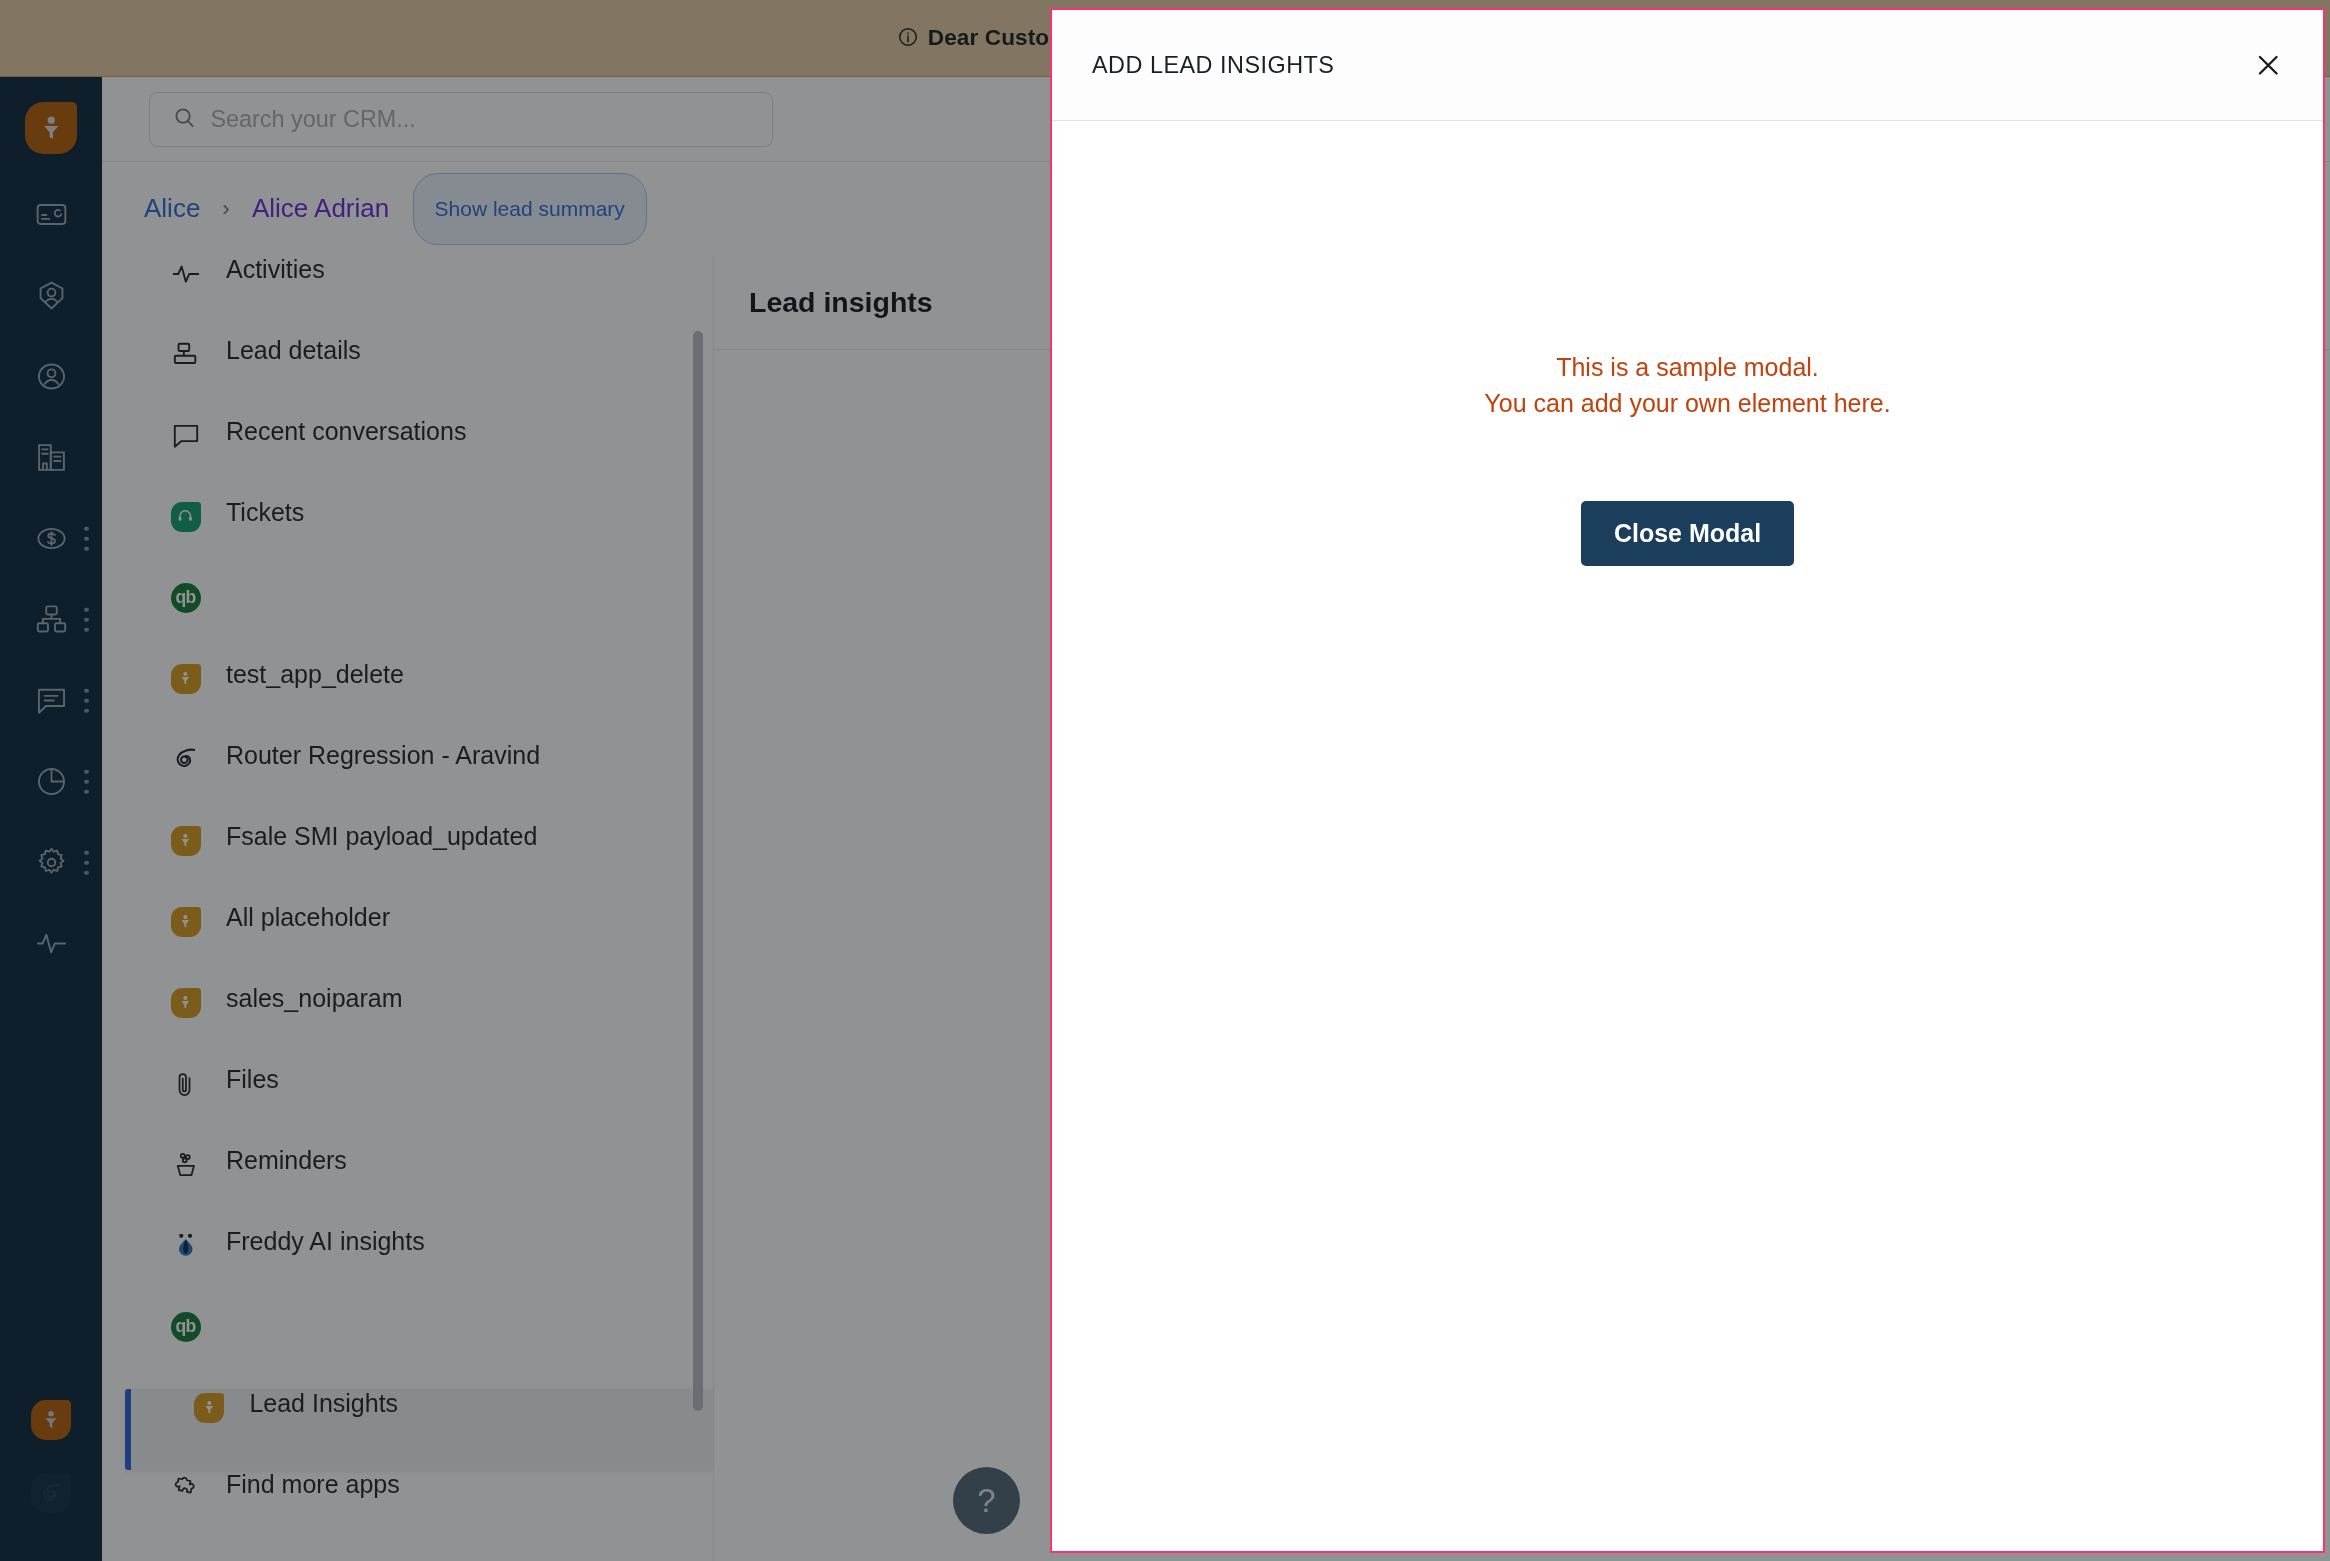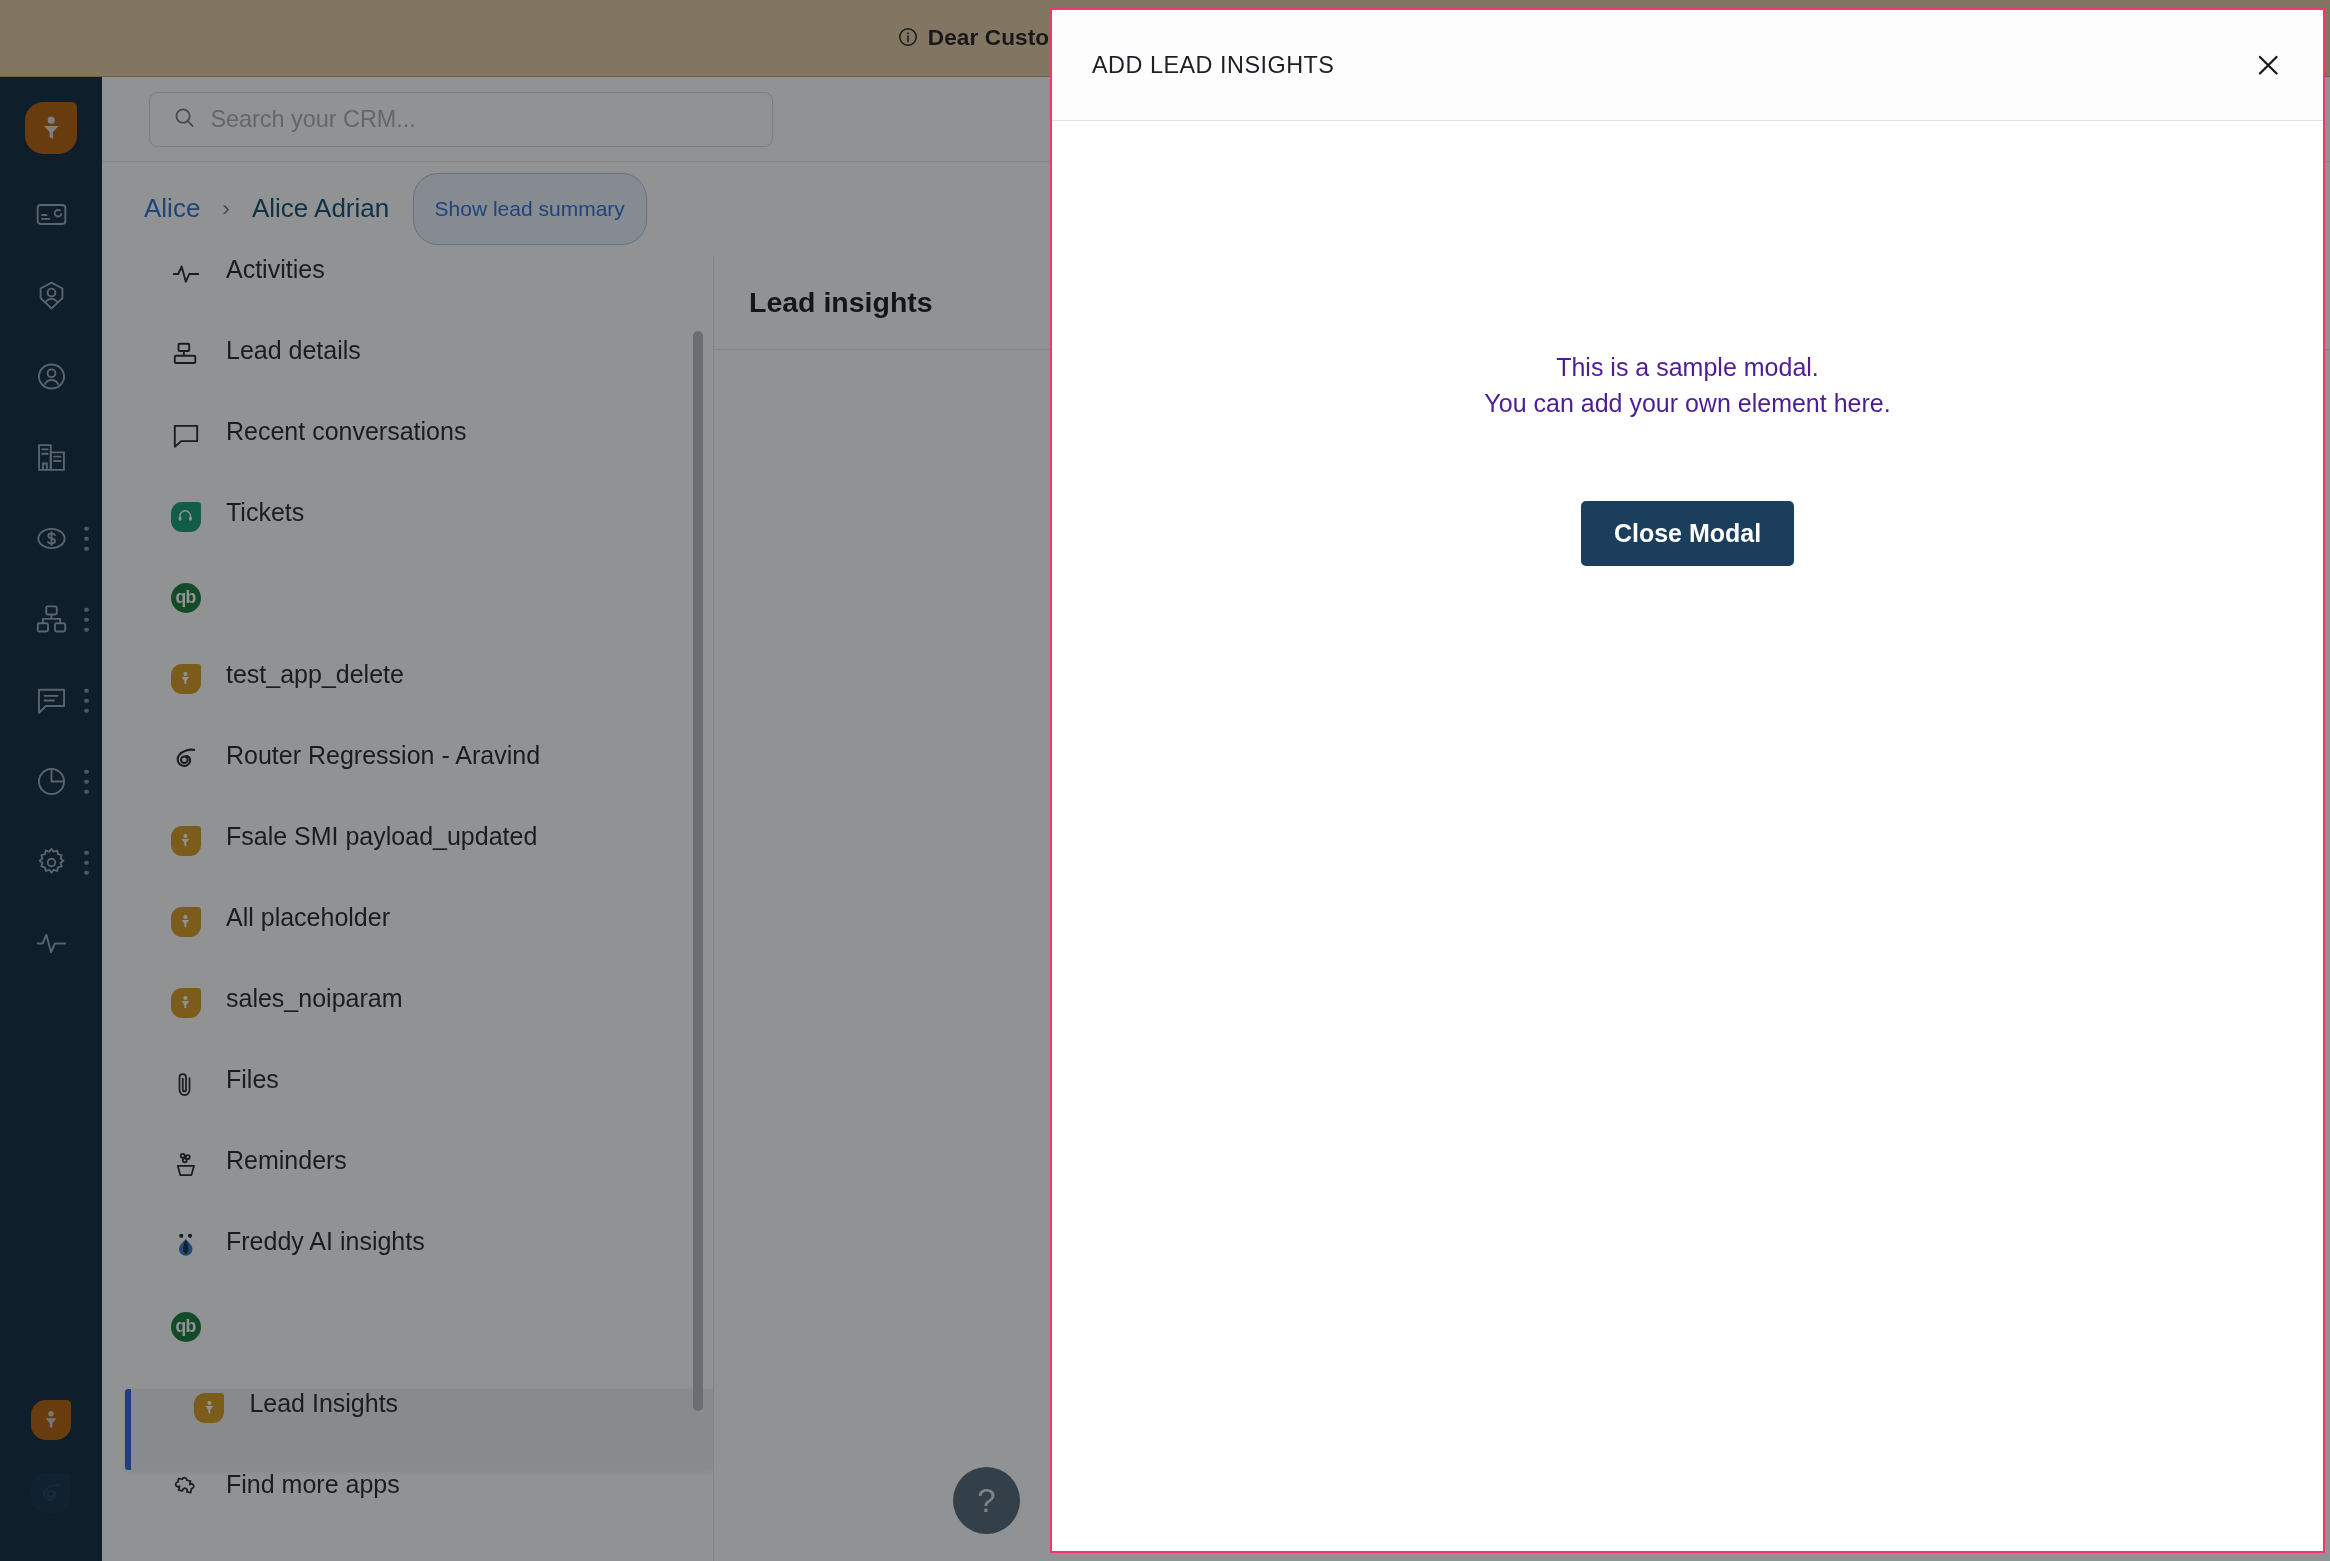--- a/index.html
+++ b/index.html
@@ -80,21 +80,21 @@
   #search-box .sinput::placeholder { color: #a6aeb5; }
 
   
   #crumb-bar {
     position: absolute; left: 102px; top: 161px; right: 0; height: 95px;
     background: #ffffff; border-top: 1.7px solid #e4e7ea; border-bottom: 1.7px solid #e4e7ea;
     display: flex; align-items: center; padding-left: 42px;
   }
   #crumb-bar .crumb-link { font-size: 26px; color: #2b6bd4; cursor: pointer; }
   #crumb-bar .crumb-sep { font-size: 22.6px; color: #6c7680; margin: 0 22px; }
-  #crumb-bar .crumb-cur { font-size: 26px; color: #0c4a6e; }
+  #crumb-bar .crumb-cur { font-size: 26px; color: #6d28d9; }
   #crumb-bar .summary-pill {
     margin-left: 23.4px; border: 1.7px solid #a9c2e6; border-radius: 25px;
     padding: 23px 21px; font-size: 21px; color: #2b6bd4; background: #eaf1fb;
     cursor: pointer; white-space: nowrap;
   }
 
   
   #nav-col {
     position: absolute; left: 102px; top: 255px; width: 611px; bottom: 0;
     background: #ffffff; overflow: hidden;
@@ -187,21 +187,21 @@
   #modal-close {
     width: 50px; height: 50px; display: flex; align-items: center; justify-content: center;
     cursor: pointer;
   }
   #modal-body {
     flex: 1; background: #ffffff;
     display: flex; flex-direction: column; align-items: center;
     padding-top: 229px;
   }
   #modal-body .sample-line {
-    font-size: 25px; color: #4c1d95; line-height: 1.42; text-align: left;
+    font-size: 25px; color: #c2410c; line-height: 1.42; text-align: left;
   }
   #close-modal-btn {
     margin-top: 80px;
     background: #1b3e5c; color: #ffffff;
     border: none; border-radius: 5px;
     padding: 17.6px 33px; font-size: 25px; font-weight: bold;
     font-family: "Liberation Sans", sans-serif; cursor: pointer;
   }
 </style>
 </head>

